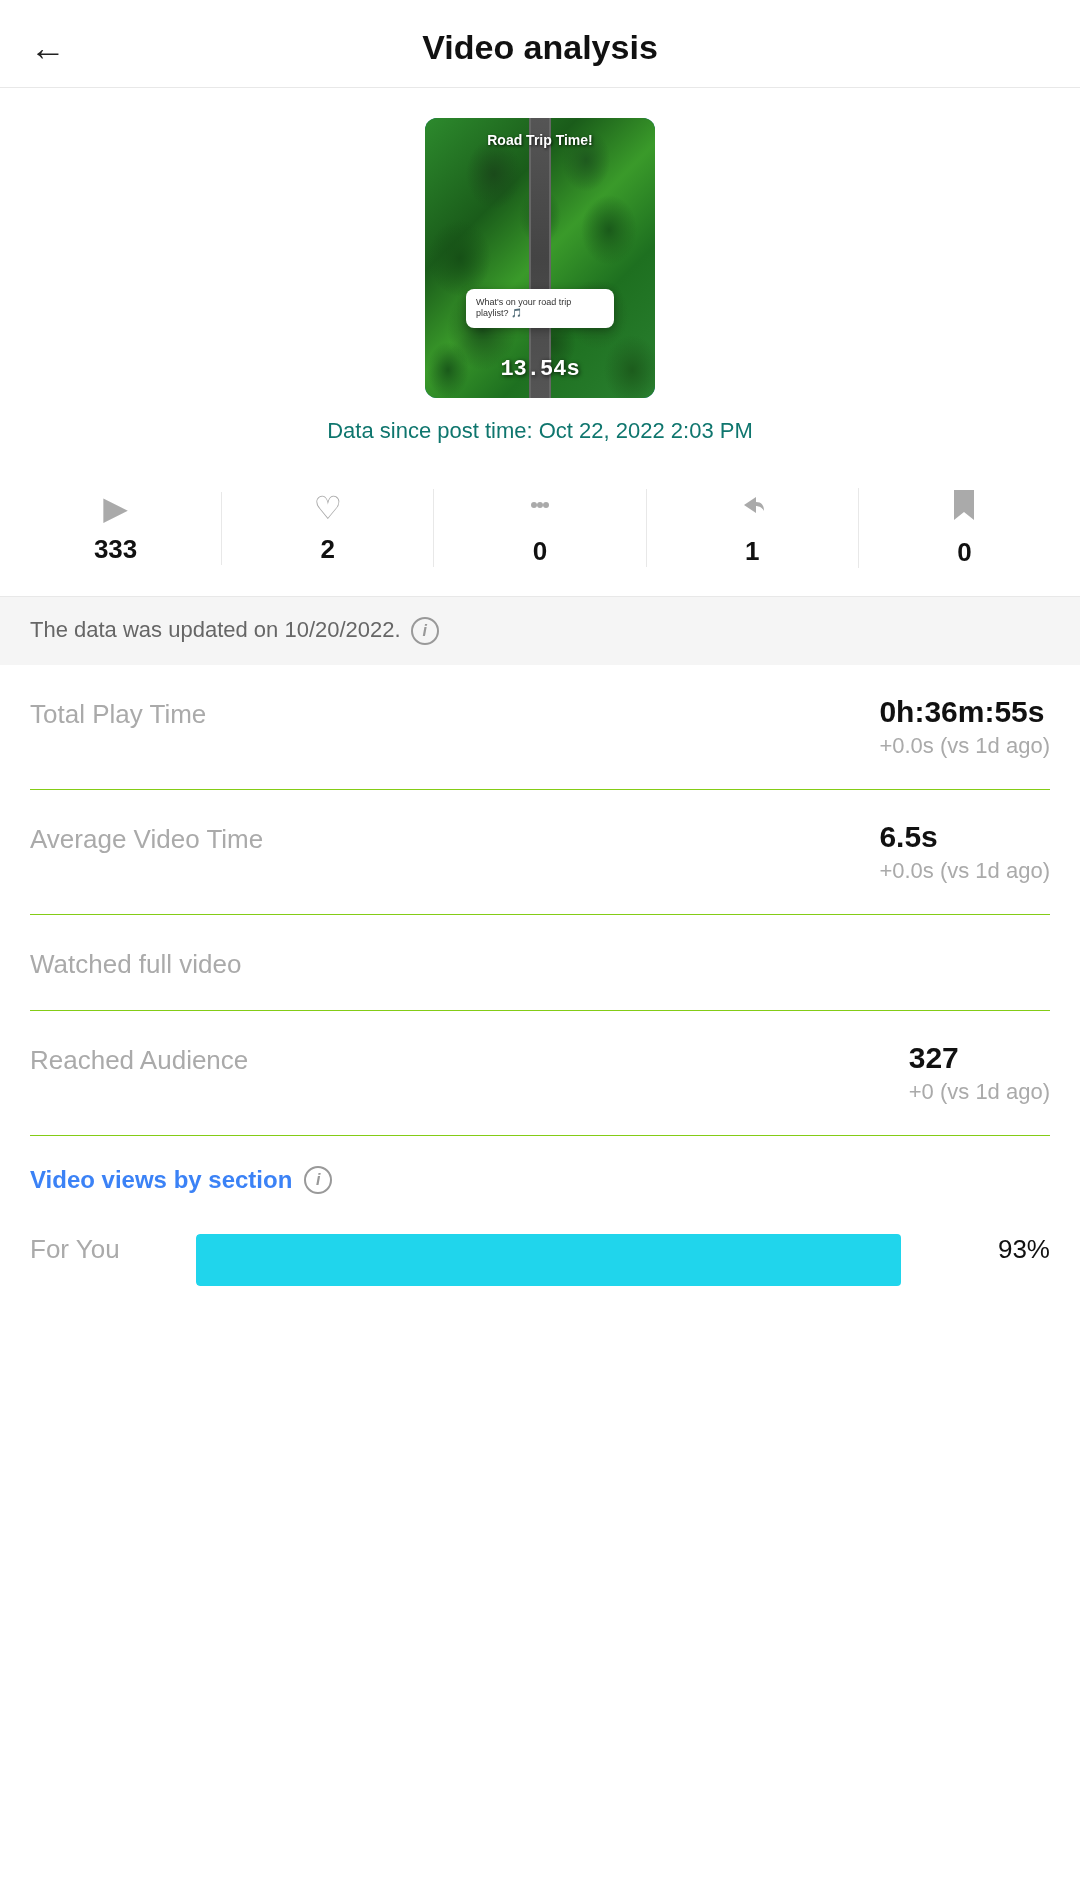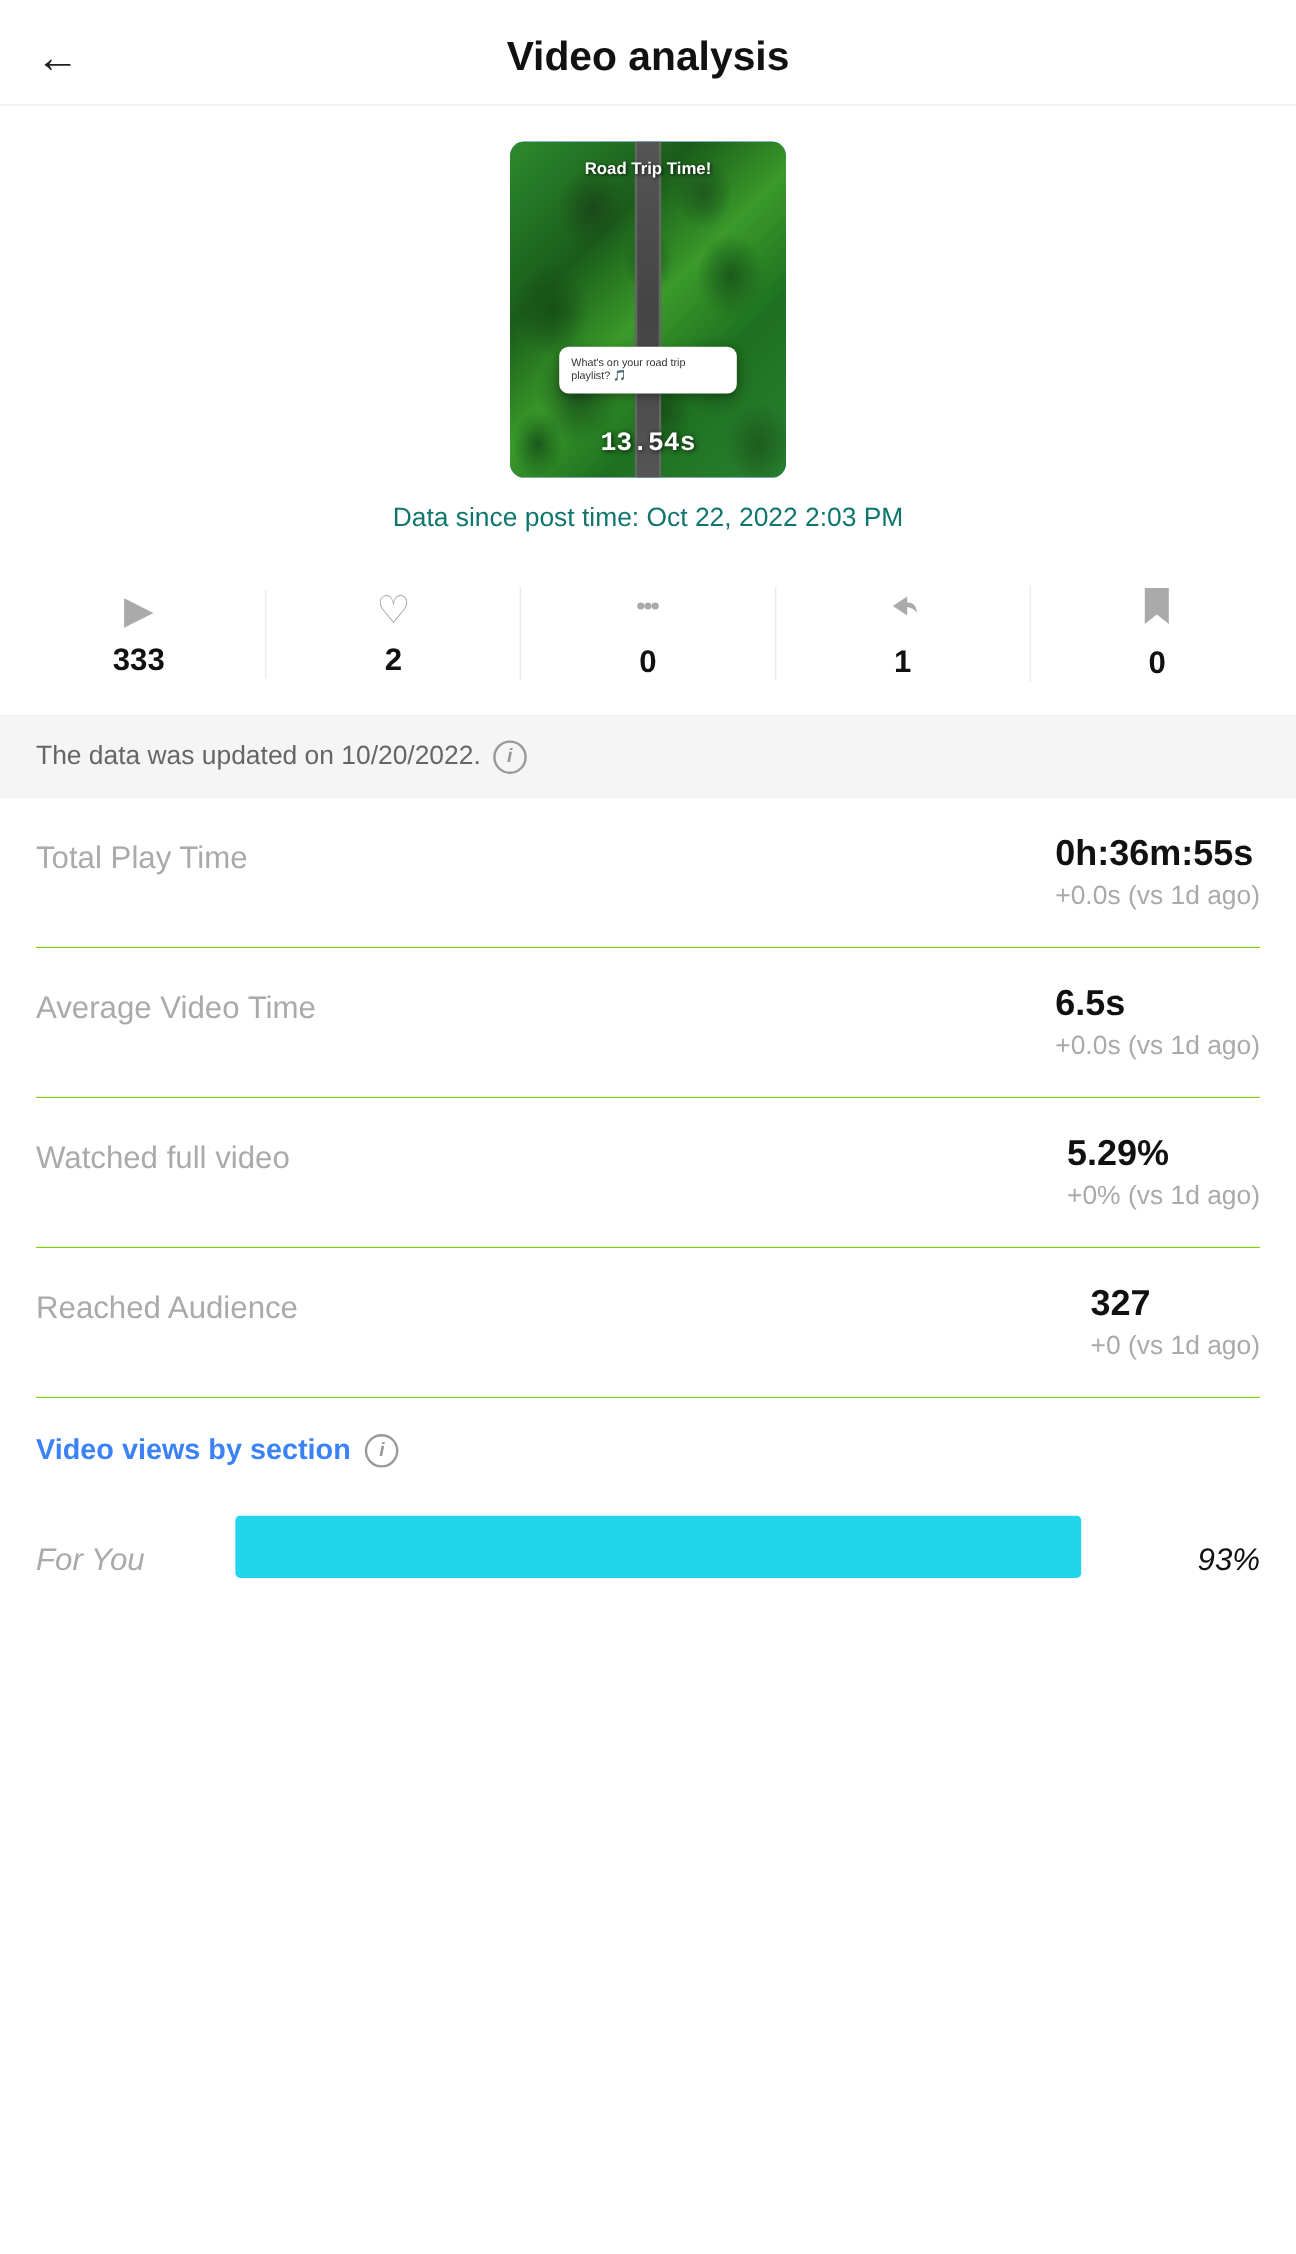--- a/index.html
+++ b/index.html
@@ -41,21 +41,21 @@
       flex-direction: column;
       align-items: center;
       padding: 30px 20px 16px;
     }
     .video-thumbnail {
       width: 230px;
       height: 280px;
       border-radius: 12px;
       overflow: hidden;
       position: relative;
-      background: #3b82f6;
+      background: #0369a1;
     }
     .thumbnail-bg {
       width: 100%;
       height: 100%;
       background: linear-gradient(135deg, #2d8a2d 0%, #1a5c1a 30%, #3a9a2a 50%, #1e7020 70%, #2a8030 100%);
       position: absolute;
       top: 0; left: 0;
     }
     
     .thumbnail-bg::before {
@@ -229,24 +229,23 @@
     }
     .views-title {
       font-size: 24px;
       font-weight: 700;
       color: #3b82f6;
     }
 
     
     .bar-row {
       display: flex;
-      align-items: flex-end;
+      align-items: flex-start;
       gap: 16px;
       padding: 10px 0;
-      font-style: italic;
     }
     .bar-label {
       font-size: 26px;
       color: #aaa;
       width: 150px;
       flex-shrink: 0;
     }
     .bar-track {
       flex: 1;
       height: 52px;
@@ -343,24 +342,20 @@
   <div class="metric-row">
     <span class="metric-label">Average Video Time</span>
     <div class="metric-values">
       <div class="metric-main">6.5s</div>
       <div class="metric-sub">+0.0s (vs 1d ago)</div>
     </div>
   </div>
 
   <div class="metric-row">
     <span class="metric-label">Watched full video</span>
-    <div class="metric-values">
-      <div class="metric-main">5.29%</div>
-      <div class="metric-sub">+0% (vs 1d ago)</div>
-    </div>
   </div>
 
   <div class="metric-row">
     <span class="metric-label">Reached Audience</span>
     <div class="metric-values">
       <div class="metric-main">327</div>
       <div class="metric-sub">+0 (vs 1d ago)</div>
     </div>
   </div>
 

